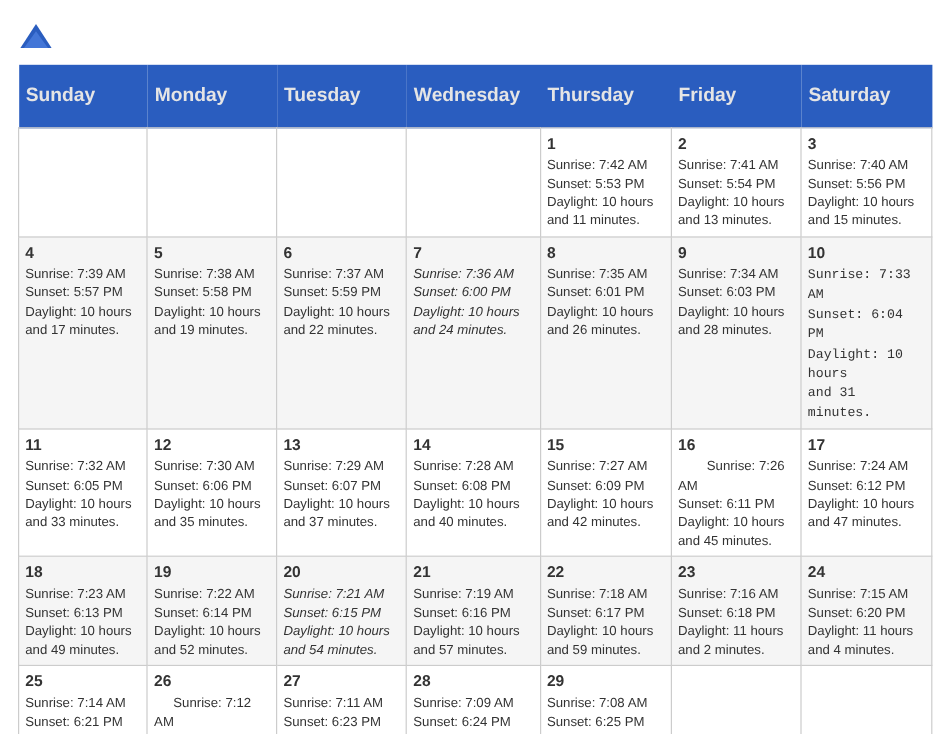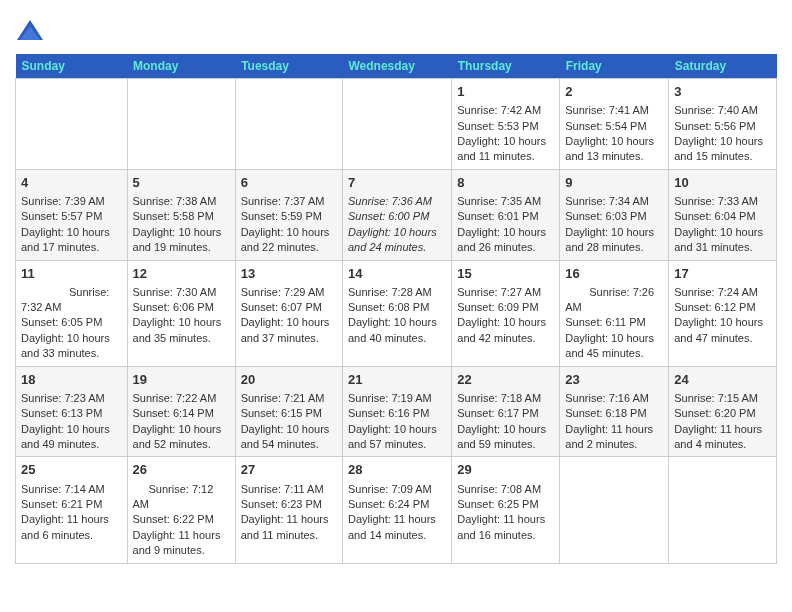--- a/index.html
+++ b/index.html
@@ -50,24 +50,24 @@
       font-weight: normal;
       color: #555;
     }
     table {
       width: 100%;
       border-collapse: collapse;
       font-size: 11px;
     }
     thead tr th {
       background-color: #2a5dbf;
-      color: #5eead4;
+      color: #e5e5e5;
       text-align: left;
-      padding: 5px 6px;
-      font-size: 12px;
+      padding: 17px 6px;
+      font-size: 16px;
       font-weight: bold;
     }
     tbody tr td {
       border: 1px solid #ccc;
       vertical-align: top;
       padding: 4px 5px;
       width: 113px;
       min-height: 80px;
       color: #333;
       line-height: 1.4;
@@ -164,27 +164,27 @@
 Daylight: 10 hours
 and 24 minutes.</span></td>
         <td><span class="day-num">8</span><span class="day-info" style="white-space: pre-line; margin-top: 26px;">Sunrise: 7:35 AM
 Sunset: 6:01 PM
 Daylight: 10 hours
 and 26 minutes.</span></td>
         <td><span class="day-num">9</span><span class="day-info" style="white-space: pre-line;">Sunrise: 7:34 AM
 Sunset: 6:03 PM
 Daylight: 10 hours
 and 28 minutes.</span></td>
-        <td><span class="day-num">10</span><span class="day-info" style="white-space: pre-line;">Sunrise: 7:33 AM
+        <td><span class="day-num">10</span><span class="day-info" style="white-space: pre-line; font-family: Liberation Mono, monospace;">Sunrise: 7:33 AM
 Sunset: 6:04 PM
 Daylight: 10 hours
 and 31 minutes.</span></td>
       </tr>
       <tr>
-        <td><span class="day-num">11</span><span class="day-info" style="white-space: pre-line; margin-left: 48px;">Sunrise: 7:32 AM
+        <td><span class="day-num">11</span><span class="day-info" style="white-space: pre-line;">Sunrise: 7:32 AM
 Sunset: 6:05 PM
 Daylight: 10 hours
 and 33 minutes.</span></td>
         <td><span class="day-num">12</span><span class="day-info" style="white-space: pre-line;">Sunrise: 7:30 AM
 Sunset: 6:06 PM
 Daylight: 10 hours
 and 35 minutes.</span></td>
         <td><span class="day-num">13</span><span class="day-info" style="white-space: pre-line;">Sunrise: 7:29 AM
 Sunset: 6:07 PM
 Daylight: 10 hours
@@ -208,21 +208,21 @@
       </tr>
       <tr>
         <td><span class="day-num">18</span><span class="day-info" style="white-space: pre-line; text-align: center;">Sunrise: 7:23 AM
 Sunset: 6:13 PM
 Daylight: 10 hours
 and 49 minutes.</span></td>
         <td><span class="day-num">19</span><span class="day-info" style="white-space: pre-line;">Sunrise: 7:22 AM
 Sunset: 6:14 PM
 Daylight: 10 hours
 and 52 minutes.</span></td>
-        <td><span class="day-num">20</span><span class="day-info" style="white-space: pre-line;">Sunrise: 7:21 AM
+        <td><span class="day-num">20</span><span class="day-info" style="white-space: pre-line; font-style: italic;">Sunrise: 7:21 AM
 Sunset: 6:15 PM
 Daylight: 10 hours
 and 54 minutes.</span></td>
         <td><span class="day-num">21</span><span class="day-info" style="white-space: pre-line;">Sunrise: 7:19 AM
 Sunset: 6:16 PM
 Daylight: 10 hours
 and 57 minutes.</span></td>
         <td><span class="day-num">22</span><span class="day-info" style="white-space: pre-line;">Sunrise: 7:18 AM
 Sunset: 6:17 PM
 Daylight: 10 hours

